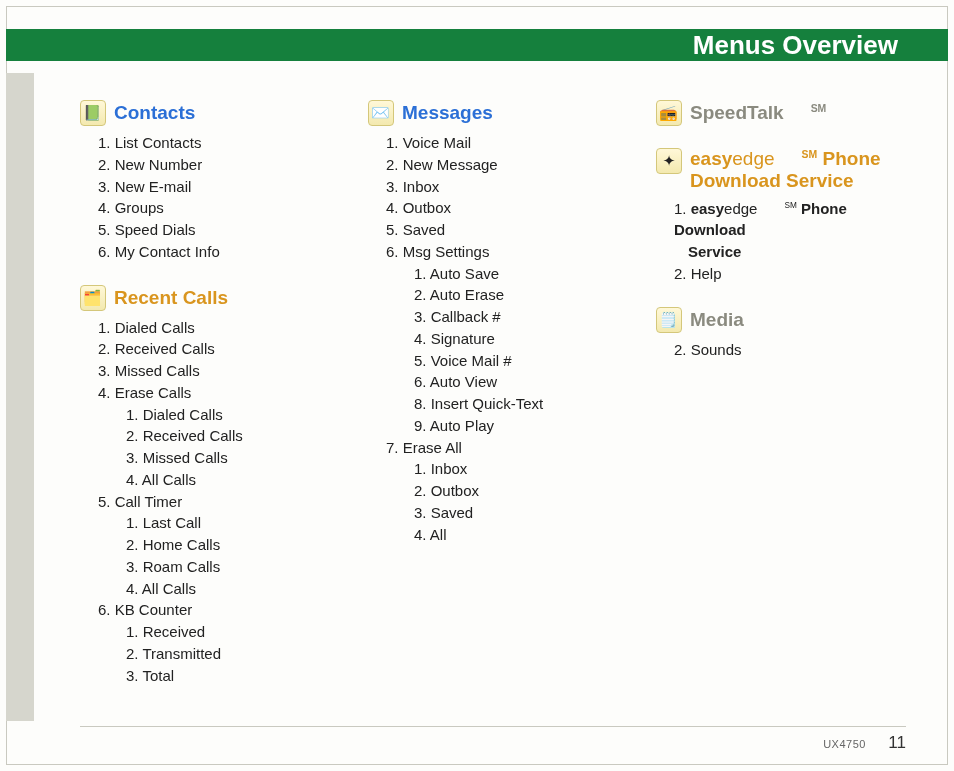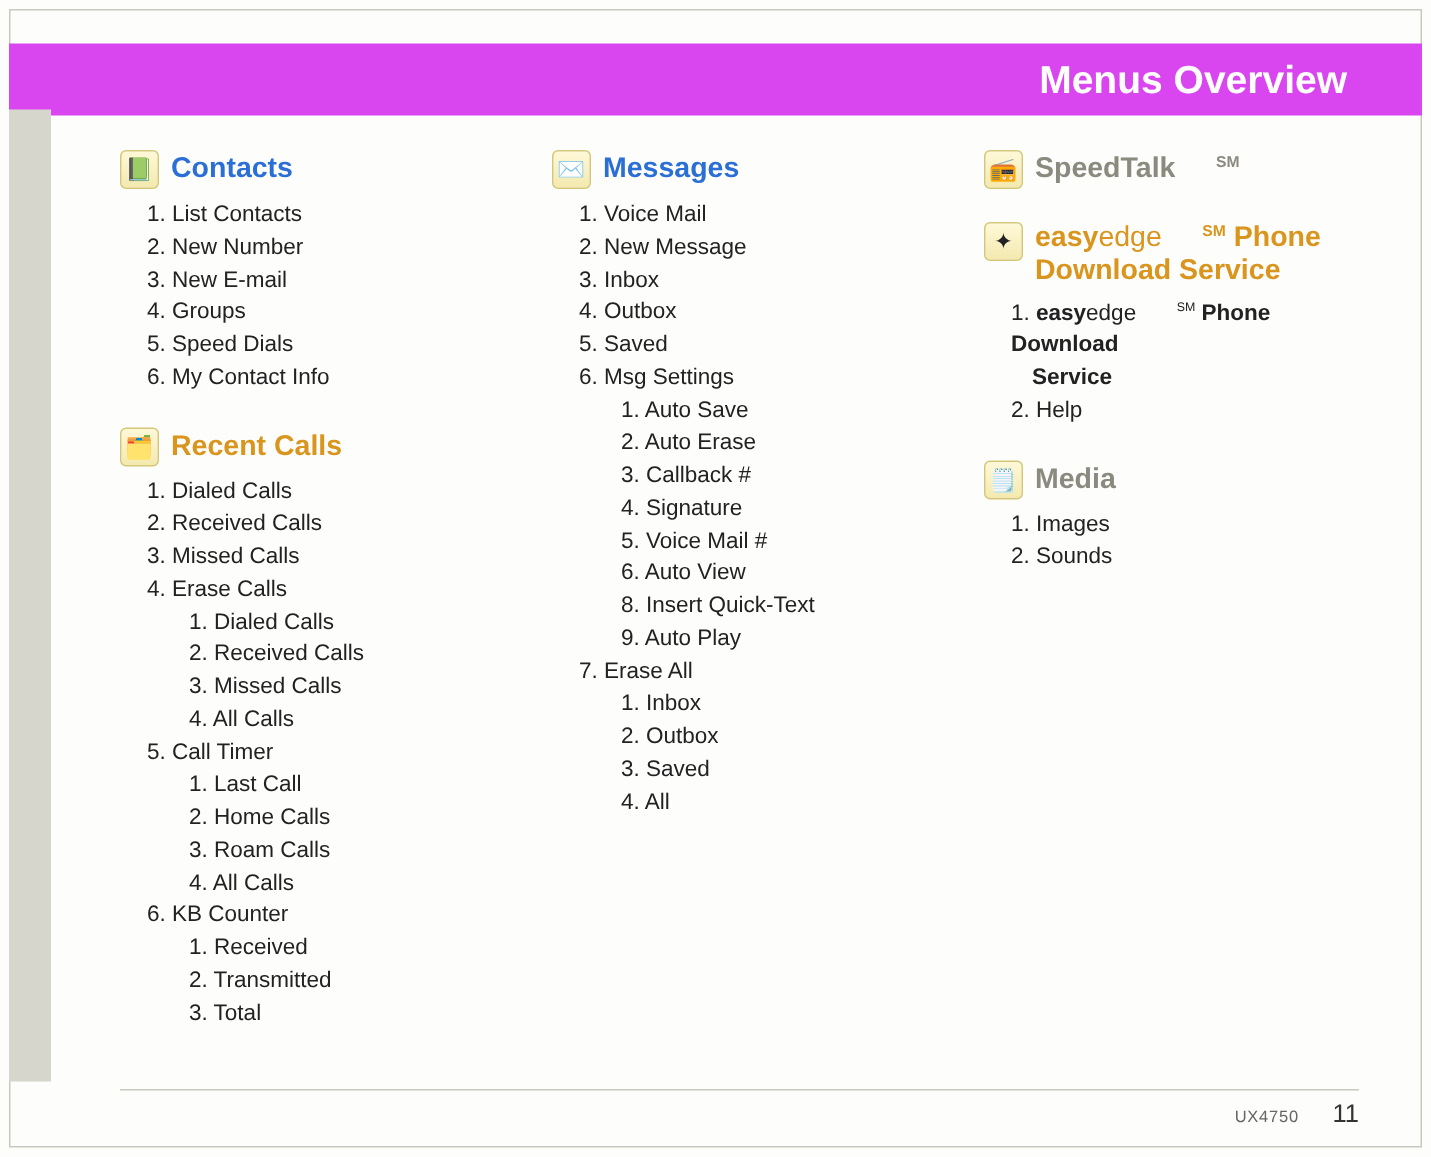--- a/index.html
+++ b/index.html
@@ -16,22 +16,22 @@
     position: absolute;
     inset: 6px;
     border: 1px solid #c9c9c0;
     pointer-events: none;
   }
   .header-band {
     position: absolute;
     top: 29px;
     left: 6px;
     right: 6px;
-    height: 48px;
-    background: #d946ef;
+    height: 32px;
+    background: #15803d;
     display: flex;
     align-items: center;
     justify-content: flex-end;
     padding-right: 50px;
   }
   .header-title {
     color: #fff;
     font-size: 26px;
     font-weight: 600;
     font-family: "Helvetica Neue", Helvetica, Arial, sans-serif;
@@ -236,21 +236,20 @@
         <div>2. Help</div>
       </div>
     </div>
 
     <div class="section">
       <div class="section-header">
         <div class="icon">🗒️</div>
         <div class="section-title title-gray">Media</div>
       </div>
       <div class="list">
-        <div>1. Images</div>
         <div>2. Sounds</div>
       </div>
     </div>
 
   </div>
 
 </div>
 
 <div class="footer">
   <span class="model">UX4750</span>

